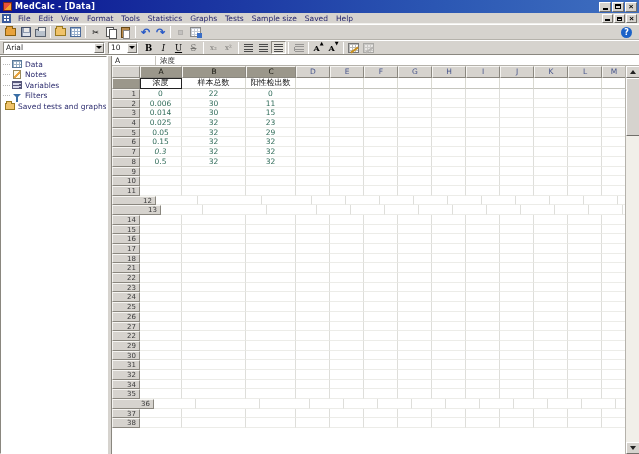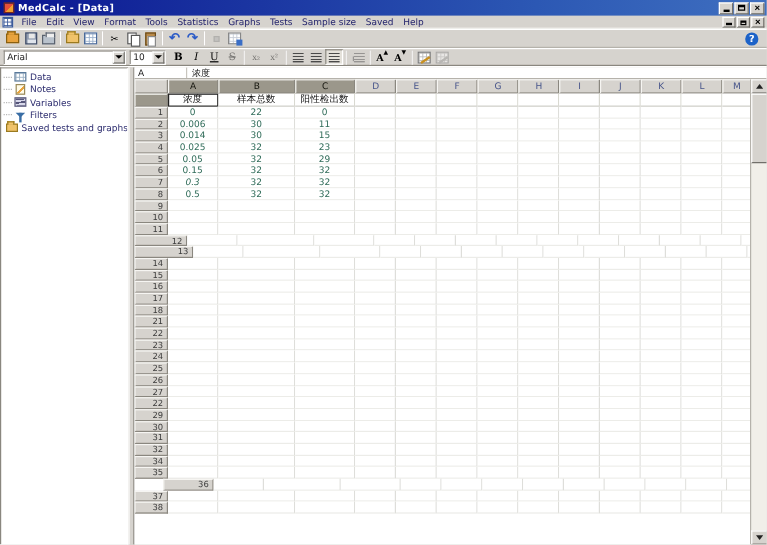--- a/index.html
+++ b/index.html
@@ -860,21 +860,21 @@
               <div class="dcell" style="width: 34px;"></div>
               <div class="dcell" style="width: 34px;"></div>
               <div class="dcell" style="width: 34px;"></div>
               <div class="dcell" style="width: 34px;"></div>
               <div class="dcell" style="width: 34px;"></div>
               <div class="dcell" style="width: 34px;"></div>
               <div class="dcell" style="width: 34px;"></div>
               <div class="dcell" style="width: 24px;"></div>
             </div>
             <div class="grow drow">
-              <div class="rhead" style="width: 42px; margin-left: 24px;">36</div>
+              <div class="rhead" style="width: 42px;">36</div>
               <div class="dcell" style="width: 42px;"></div>
               <div class="dcell" style="width: 64px;"></div>
               <div class="dcell" style="width: 50px;"></div>
               <div class="dcell" style="width: 34px;"></div>
               <div class="dcell" style="width: 34px;"></div>
               <div class="dcell" style="width: 34px;"></div>
               <div class="dcell" style="width: 34px;"></div>
               <div class="dcell" style="width: 34px;"></div>
               <div class="dcell" style="width: 34px;"></div>
               <div class="dcell" style="width: 34px;"></div>

